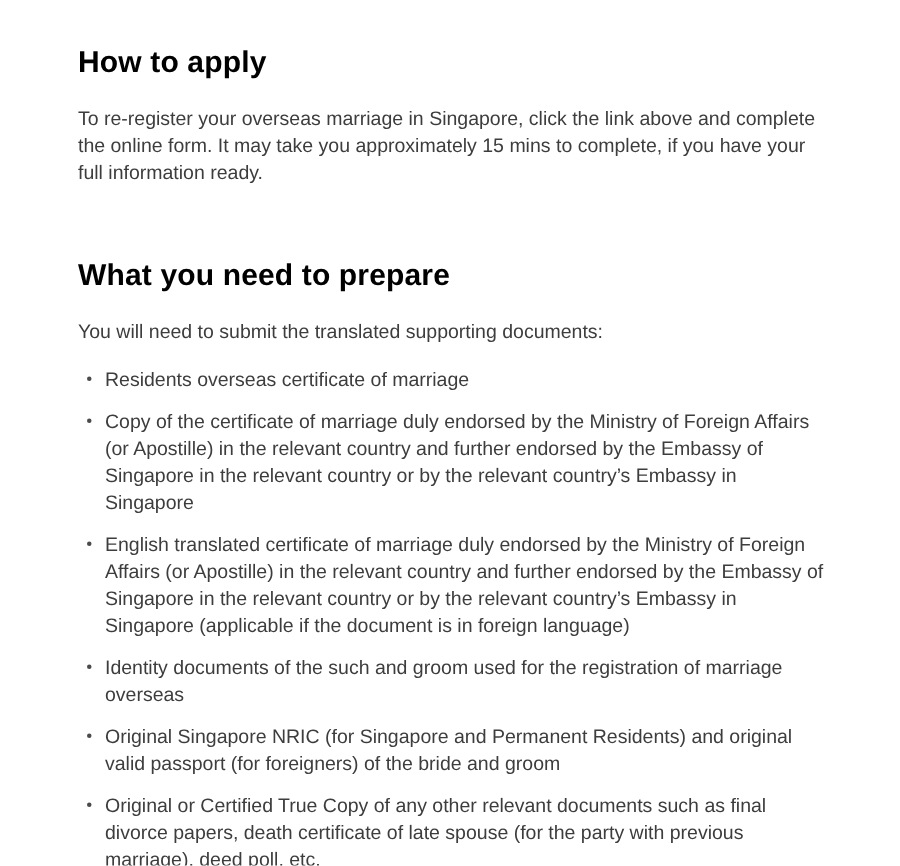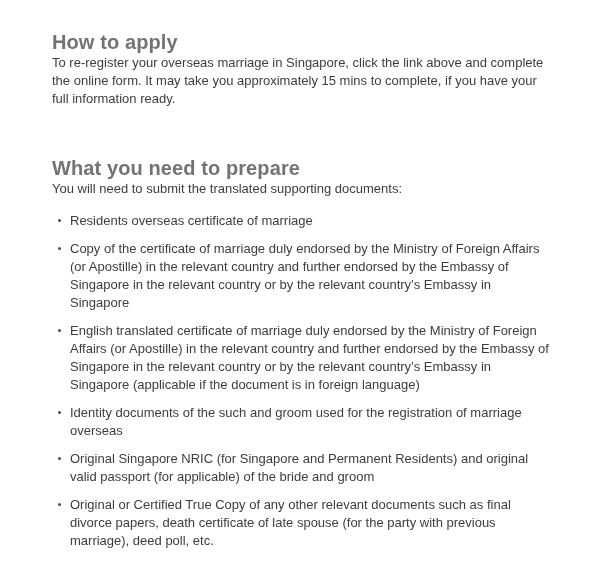--- a/index.html
+++ b/index.html
@@ -11,25 +11,26 @@
     overflow: hidden;
   }
   main.content {
     padding: 30px 48px 0 52px;
     width: 600px;
   }
   .section-heading {
     font-size: 20px;
     line-height: 24px;
     font-weight: 700;
-    color: #737373;
+    color: #000000;
     letter-spacing: 0.1px;
   }
   .section-paragraph,
   .section-intro {
+    margin-top: 16px;
     font-size: 13px;
     line-height: 18px;
     color: #3d3d3d;
     max-width: 497px;
   }
   .section + .section {
     margin-top: 48px;
   }
   .documents-list {
     list-style: none;
@@ -67,19 +68,19 @@
 
   <section class="section">
     <h2 class="section-heading">What you need to prepare</h2>
     <p class="section-intro">You will need to submit the translated supporting documents:</p>
 
     <ul class="documents-list">
       <li>Residents overseas certificate of marriage</li>
       <li>Copy of the certificate of marriage duly endorsed by the Ministry of Foreign Affairs (or Apostille) in the relevant country and further endorsed by the Embassy of Singapore in the relevant country or by the relevant country’s Embassy in Singapore</li>
       <li>English translated certificate of marriage duly endorsed by the Ministry of Foreign Affairs (or Apostille) in the relevant country and further endorsed by the Embassy of Singapore in the relevant country or by the relevant country’s Embassy in Singapore (applicable if the document is in foreign language)</li>
       <li>Identity documents of the such and groom used for the registration of marriage overseas</li>
-      <li>Original Singapore NRIC (for Singapore and Permanent Residents) and original valid passport (for applicable) of the bride and groom</li>
+      <li>Original Singapore NRIC (for Singapore and Permanent Residents) and original valid passport (for foreigners) of the bride and groom</li>
       <li>Original or Certified True Copy of any other relevant documents such as final divorce papers, death certificate of late spouse (for the party with previous marriage), deed poll, etc.</li>
 
     </ul>
   </section>
 
 </main>
 
 </body></html>

